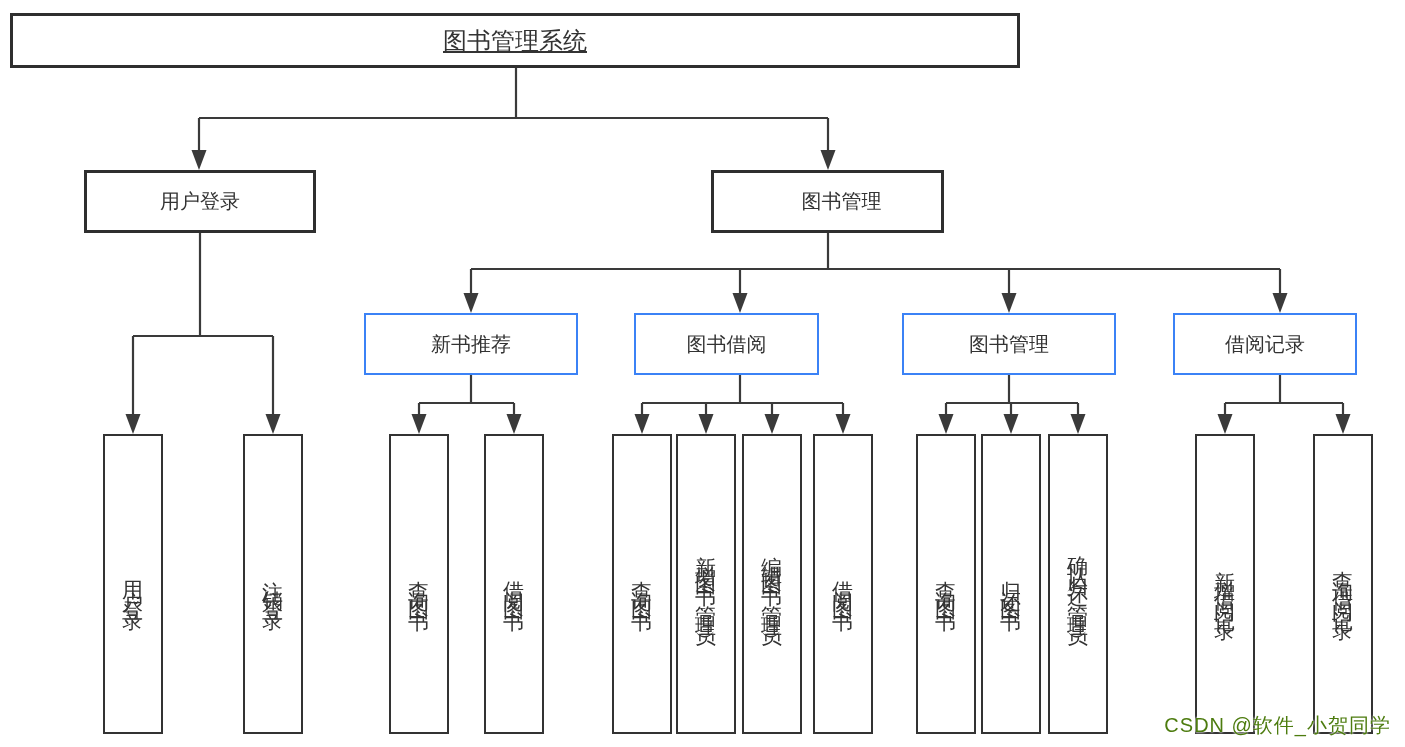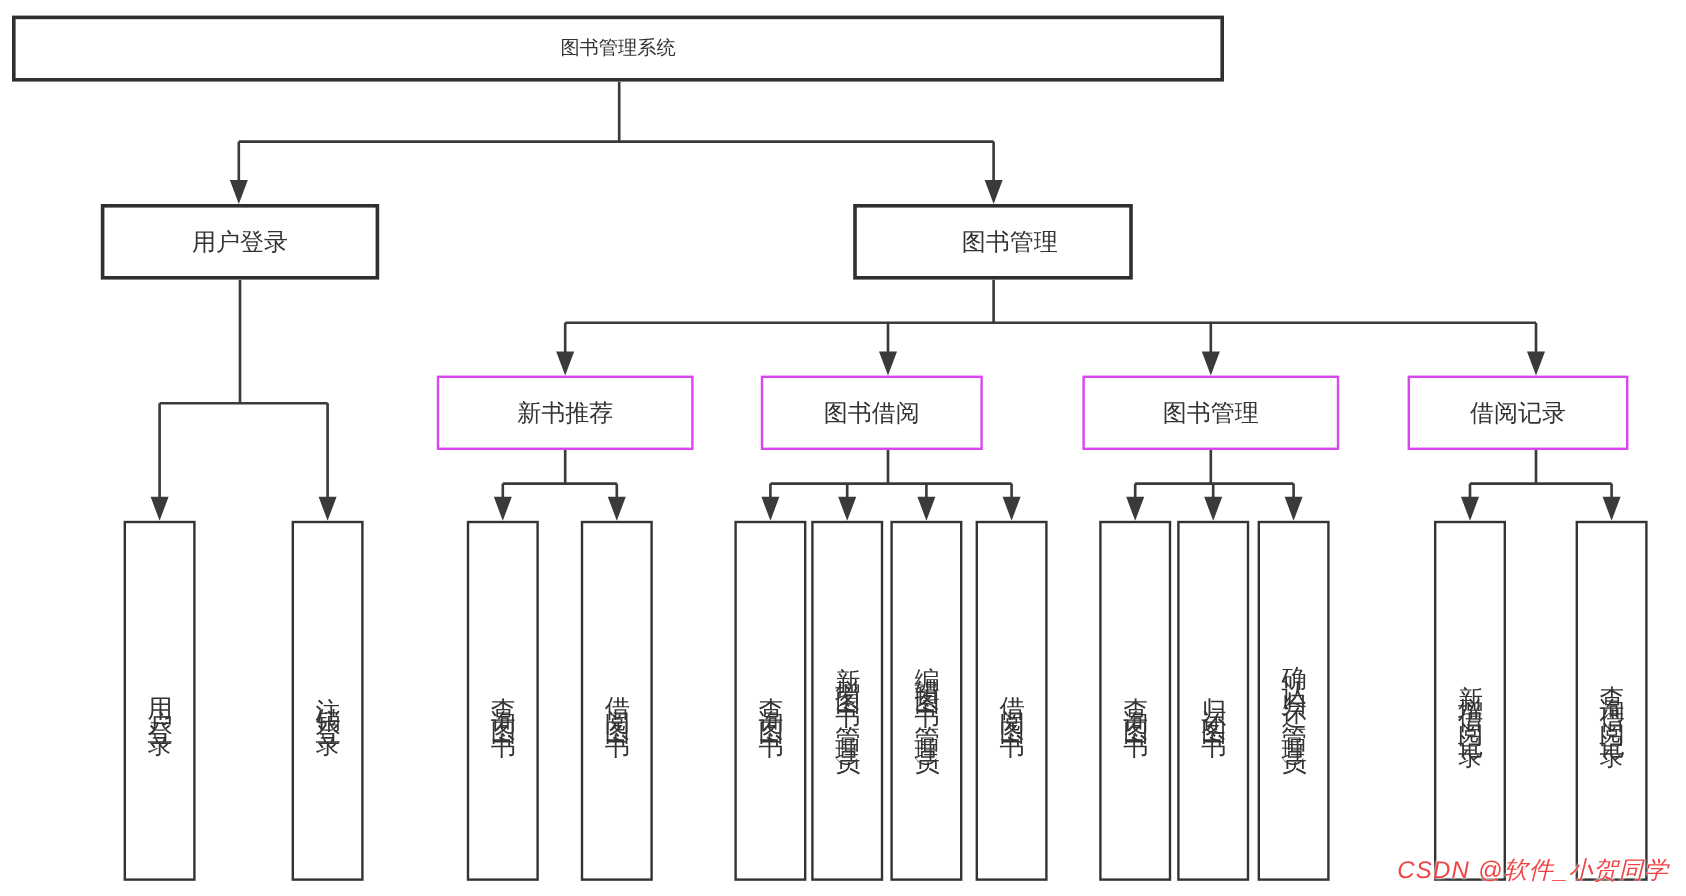--- a/index.html
+++ b/index.html
@@ -13,39 +13,38 @@
   }
   svg.connectors{position:absolute;left:0;top:0;z-index:1;}
   .box{
     position:absolute;
     background:#ffffff;
     box-sizing:border-box;
     display:flex;align-items:center;justify-content:center;
     z-index:2;
     color:#333333;
   }
-  .box.lv-root{border:3px solid #2f2f2f;font-size:16px;}
+  .box.lv-root{border:3px solid #2f2f2f;font-size:24px;text-decoration:underline;}
   .box.lv-2{border:3px solid #2f2f2f;font-size:20px;}
-  .box.lv-3{border:2px solid #d946ef;font-size:20px;}
+  .box.lv-3{border:2px solid #3b82f6;font-size:20px;}
   .box.leaf{border:2px solid #333333;font-size:21px;}
   .leaf .vtext{
     writing-mode:vertical-rl;
     letter-spacing:10px;
     line-height:1;
     white-space:nowrap;
   }
   .watermark{
     position:absolute;
     right:14px;bottom:8px;
     z-index:5;
     font-size:20px;
-    color:#ef4444;
+    color:#4d7c0f;
     text-shadow:0 0 3px #ffffff,0 0 2px #ffffff;
     letter-spacing:1px;
-    font-style:italic;
   }
 </style>
 </head>
 <body>
 
 <div class="canvas">
 
   <svg class="connectors" width="1405" height="747" viewBox="0 0 1405 747">
     <g stroke="#3a3a3a" stroke-width="2.2" fill="none">
       <path d="M516,68 V118"></path>

